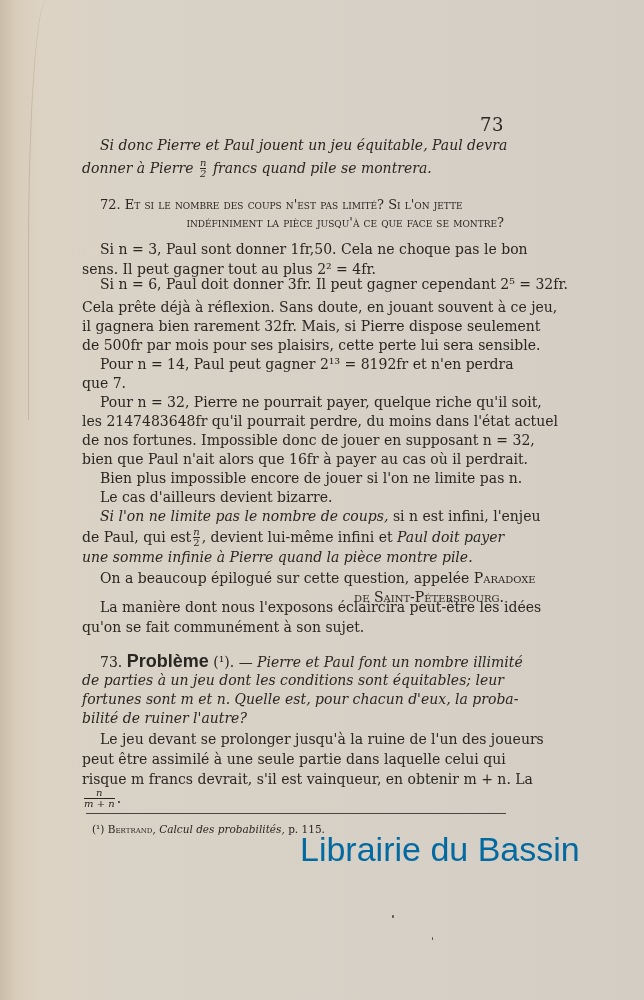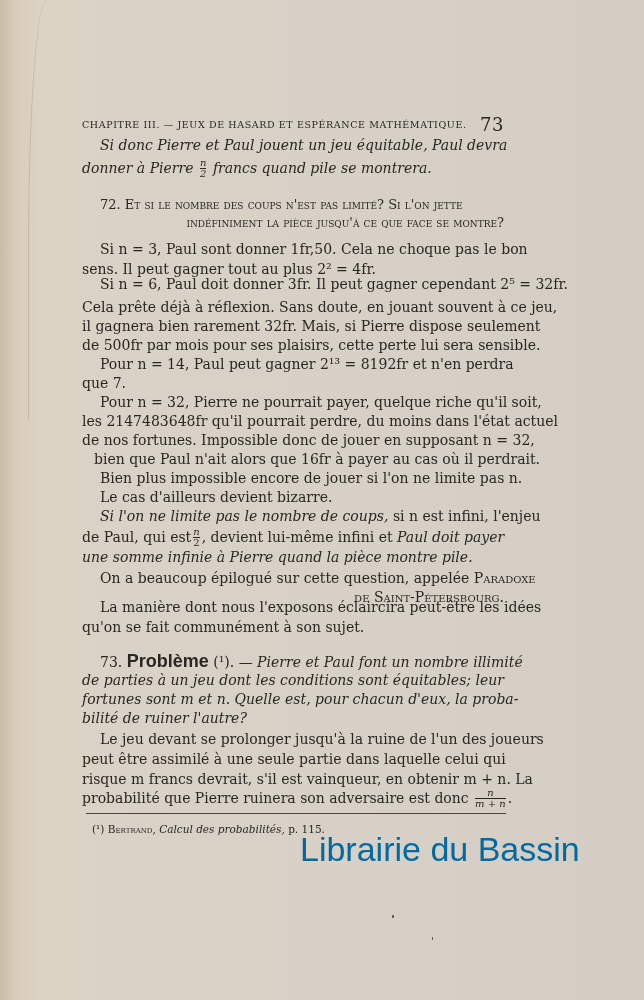--- a/index.html
+++ b/index.html
@@ -35,21 +35,20 @@
   .speck { position:absolute; width:2px; height:3px; background:#5a5045; border-radius:1px; }
 </style>
 </head>
 <body>
 
 <div class="page-fold"></div>
 
 <div class="text-block" style="top:0;">
 
   <div class="line header" style="top:116px;">
-    <span>CHAPITRE III. — JEUX DE HASARD ET ESPÉRANCE MATHÉMATIQUE.</span>
     <span class="pageno">73</span>
   </div>
 
   <div class="line it indent just" style="top:136px;">Si donc Pierre et Paul jouent un jeu équitable, Paul devra</div>
   <div class="line it" style="top:158px;">
     <span>donner à Pierre</span>
     <span class="frac"><span class="num">n</span><span class="den">2</span></span>
     <span>francs quand pile se montrera.</span>
   </div>
 
@@ -63,21 +62,21 @@
   <div class="line" style="top:260px;">sens. Il peut gagner tout au plus 2² = 4fr.</div>
   <div class="line indent just" style="top:275px;">Si n = 6, Paul doit donner 3fr. Il peut gagner cependant 2⁵ = 32fr.</div>
   <div class="line just" style="top:298px;">Cela prête déjà à réflexion. Sans doute, en jouant souvent à ce jeu,</div>
   <div class="line just" style="top:317px;">il gagnera bien rarement 32fr. Mais, si Pierre dispose seulement</div>
   <div class="line just" style="top:336px;">de 500fr par mois pour ses plaisirs, cette perte lui sera sensible.</div>
   <div class="line indent just" style="top:355px;">Pour n = 14, Paul peut gagner 2¹³ = 8192fr et n'en perdra</div>
   <div class="line" style="top:374px;">que 7.</div>
   <div class="line indent just" style="top:393px;">Pour n = 32, Pierre ne pourrait payer, quelque riche qu'il soit,</div>
   <div class="line just" style="top:412px;">les 2147483648fr qu'il pourrait perdre, du moins dans l'état actuel</div>
   <div class="line just" style="top:431px;">de nos fortunes. Impossible donc de jouer en supposant n = 32,</div>
-  <div class="line just" style="top:450px;margin-left:12px;">bien que Paul n'ait alors que 16fr à payer au cas où il perdrait.</div>
+  <div class="line just" style="top:450px;">bien que Paul n'ait alors que 16fr à payer au cas où il perdrait.</div>
   <div class="line indent" style="top:469px;">Bien plus impossible encore de jouer si l'on ne limite pas n.</div>
   <div class="line indent" style="top:488px;">Le cas d'ailleurs devient bizarre.</div>
 
   <div class="line indent just" style="top:507px;">
     <span class="it">Si l'on ne limite pas le nombre de coups,</span>
     <span>si n est infini, l'enjeu</span>
   </div>
   <div class="line" style="top:527px;">
     <span>de Paul, qui est</span><span class="frac"><span class="num">n</span><span class="den">2</span></span><span>, devient lui-même infini et</span>
     <span class="it">Paul doit payer</span>
@@ -101,21 +100,20 @@
     <span class="it">Pierre et Paul font un nombre illimité</span>
   </div>
   <div class="line it just" style="top:671px;">de parties à un jeu dont les conditions sont équitables; leur</div>
   <div class="line it just" style="top:690px;">fortunes sont m et n. Quelle est, pour chacun d'eux, la proba-</div>
   <div class="line it" style="top:709px;">bilité de ruiner l'autre?</div>
 
   <div class="line indent just" style="top:730px;">Le jeu devant se prolonger jusqu'à la ruine de l'un des joueurs</div>
   <div class="line just" style="top:750px;">peut être assimilé à une seule partie dans laquelle celui qui</div>
   <div class="line just" style="top:770px;">risque m francs devrait, s'il est vainqueur, en obtenir m + n. La</div>
   <div class="line" style="top:788px;">
-    <span>probabilité que Pierre ruinera son adversaire est donc</span>
     <span class="frac"><span class="num">n</span><span class="den it">m + n</span></span><span>.</span>
   </div>
 </div>
 
 <div class="rule"></div>
 
 <div class="footnote">
   <span>(¹)</span>
   <span class="sc">Bertrand,</span>
   <span class="it">Calcul des probabilités,</span>

